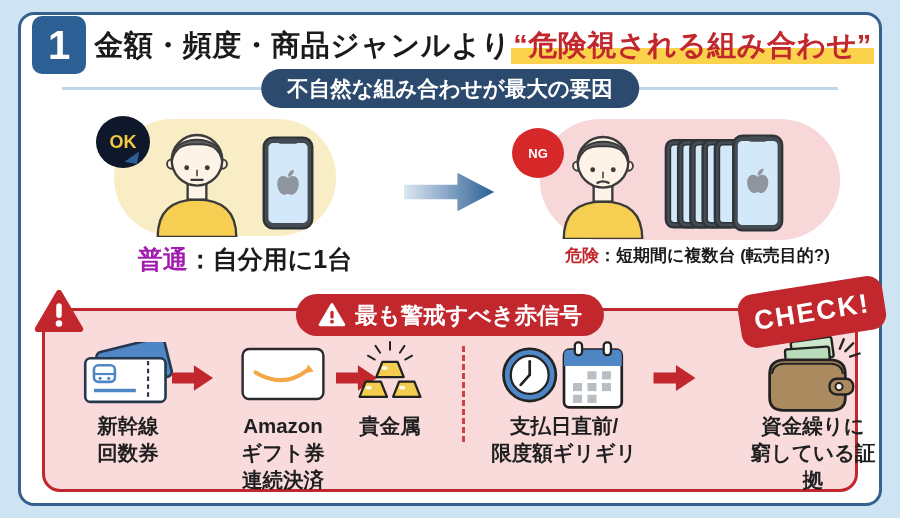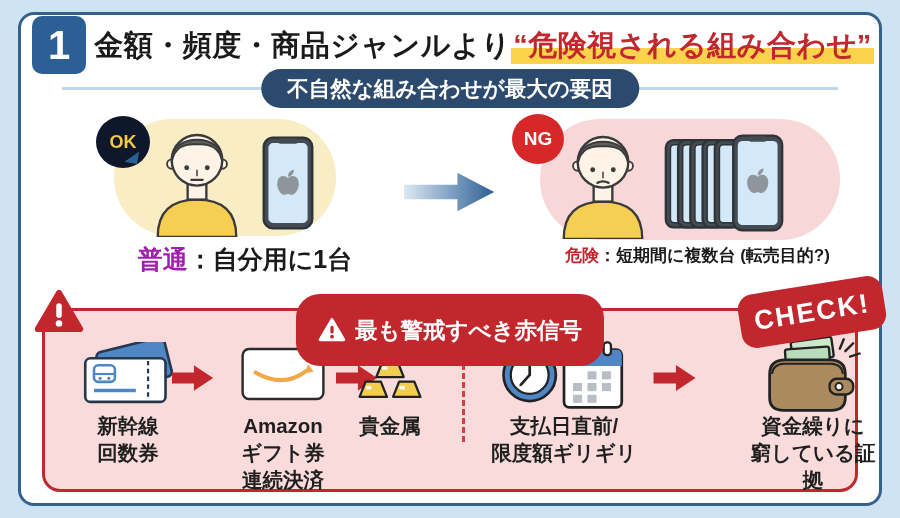--- a/index.html
+++ b/index.html
@@ -24,42 +24,42 @@
 
   
   .blob{position:absolute;z-index:1;}
   .blob-ok{left:114px;top:119px;width:222px;height:117px;border-radius:58px;background:#f9edc6;}
   .blob-ng{left:540px;top:119px;width:300px;height:121px;border-radius:60px;background:#f8d7d9;}
   .bubble{position:absolute;border-radius:50%;display:flex;align-items:center;justify-content:center;
           font-weight:bold;z-index:6;}
   .bubble-ok{left:96px;top:116px;width:54px;height:52px;background:#0f172a;color:#f4c83f;font-size:18px;}
   .bubble-ok::after{content:"";position:absolute;bottom:-5px;right:4px;width:0;height:0;
           border:9px solid transparent;border-top-color:#2c5f94;transform:rotate(-35deg);}
-  .bubble-ng{left:512px;top:114px;width:52px;height:50px;background:#d62828;color:#fff;font-size:19px;}
+  .bubble-ng{left:512px;top:128px;width:52px;height:50px;background:#d62828;color:#fff;font-size:13px;}
   .bubble-ng::after{content:"";position:absolute;bottom:-5px;right:4px;width:0;height:0;
           border:9px solid transparent;border-top-color:#d62828;transform:rotate(-35deg);}
   .person{position:absolute;z-index:3;}
   .person-ok{left:150px;top:121px;width:94px;height:116px;}
   .person-ng{left:556px;top:123px;width:94px;height:116px;}
   .phone-ok{position:absolute;left:262px;top:136px;width:52px;height:94px;z-index:3;}
   .phones-ng{position:absolute;left:664px;top:134px;width:120px;height:98px;z-index:3;}
   .mid-arrow{position:absolute;left:404px;top:166px;width:92px;height:52px;z-index:2;}
   .caption{position:absolute;z-index:4;text-align:center;font-weight:bold;color:#1a1a1a;white-space:nowrap;}
   .caption-ok{left:110px;top:243px;width:270px;font-size:25px;}
   .caption-ng{left:505px;top:244px;width:385px;font-size:17px;}
   .cap-ok-prefix{color:#a21caf;}
   .cap-ng-prefix{color:#c1272d;}
 
   
   .flags-box{position:absolute;left:42px;top:308px;width:816px;height:184px;background:#f9dbdc;
              border:3px solid #c1272d;border-radius:18px;box-sizing:border-box;z-index:2;}
   .warn-tri{position:absolute;left:34px;top:286px;width:50px;height:50px;z-index:6;}
   .flags-pill{position:absolute;left:50%;transform:translateX(-50%);top:294px;height:42px;
               background:#c1272d;border-radius:24px;display:flex;align-items:center;gap:9px;
-              padding:15px 22px;z-index:6;white-space:nowrap;}
+              padding:0 22px;z-index:6;white-space:nowrap;}
   .flags-pill-text{color:#fff;font-size:22.5px;font-weight:bold;}
   .pill-warn-icon{width:28px;height:26px;}
   .check-badge{position:absolute;left:742px;top:288px;width:140px;height:48px;background:#c1272d;
                border-radius:12px;transform:rotate(-9deg);display:flex;align-items:center;
                justify-content:center;color:#fff;font-size:27px;font-weight:bold;letter-spacing:2px;
                z-index:7;box-shadow:0 0 0 3px #c1272d;}
 
   .flag-group{position:absolute;top:340px;display:flex;flex-direction:column;align-items:center;z-index:4;}
   .icon-box{height:68px;display:flex;align-items:center;justify-content:center;}
   .flag-label{margin-top:4px;font-size:20.5px;font-weight:bold;line-height:1.32;color:#1f1f1f;

